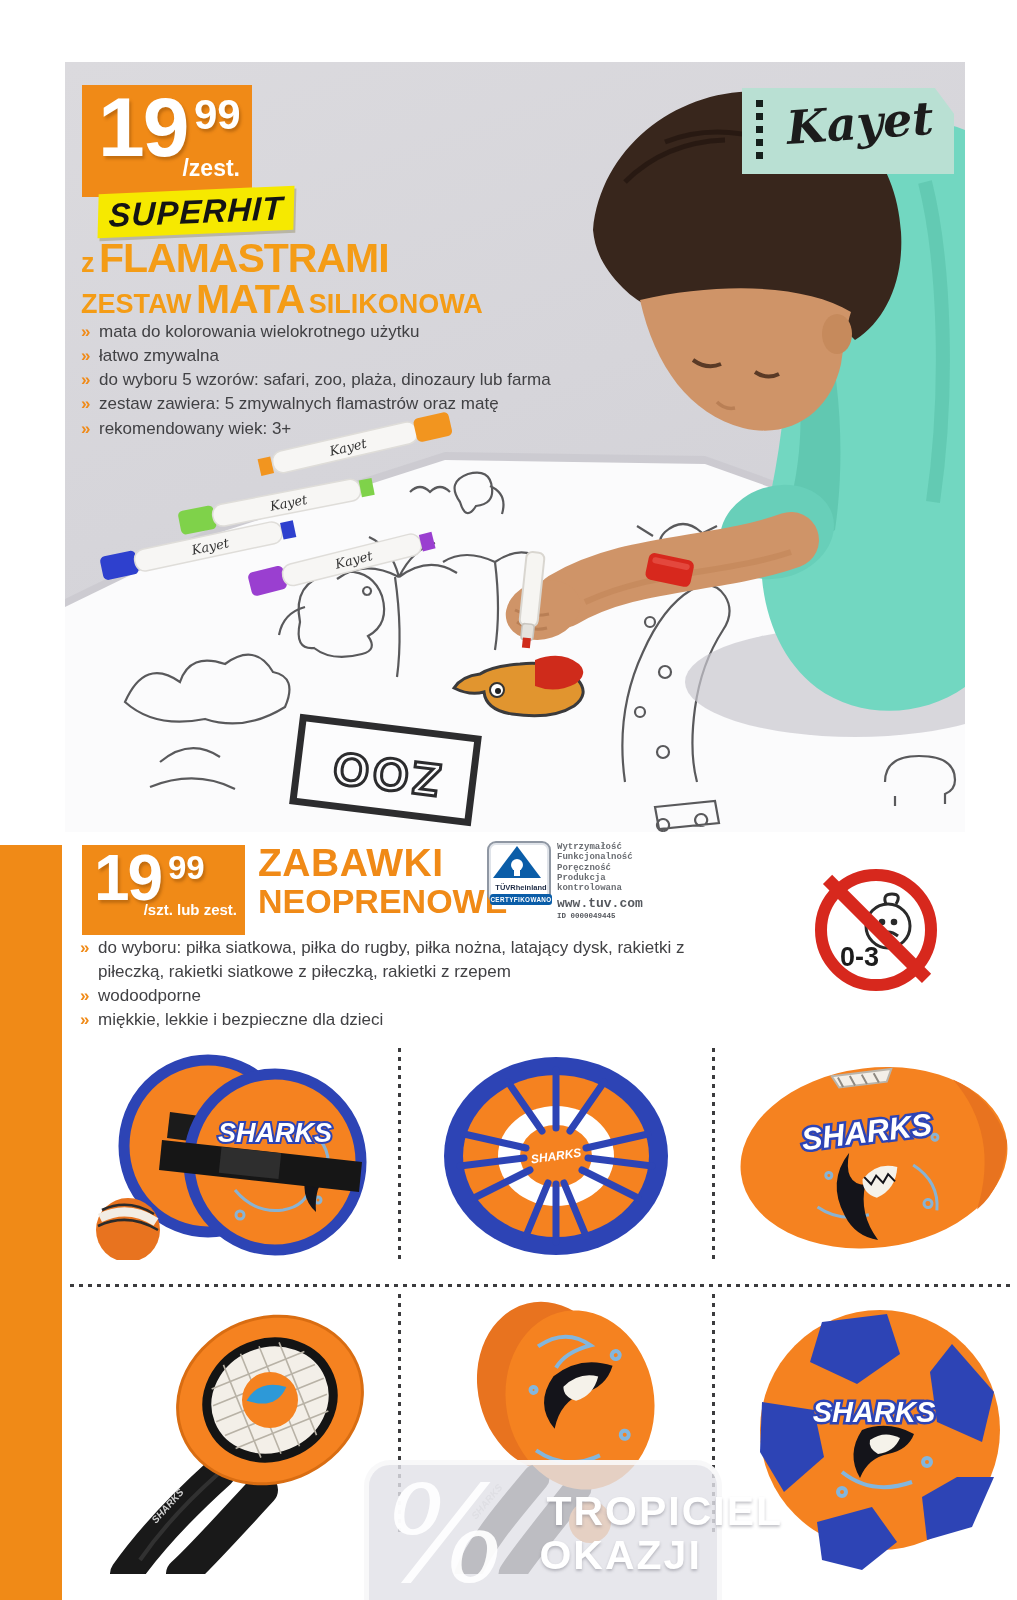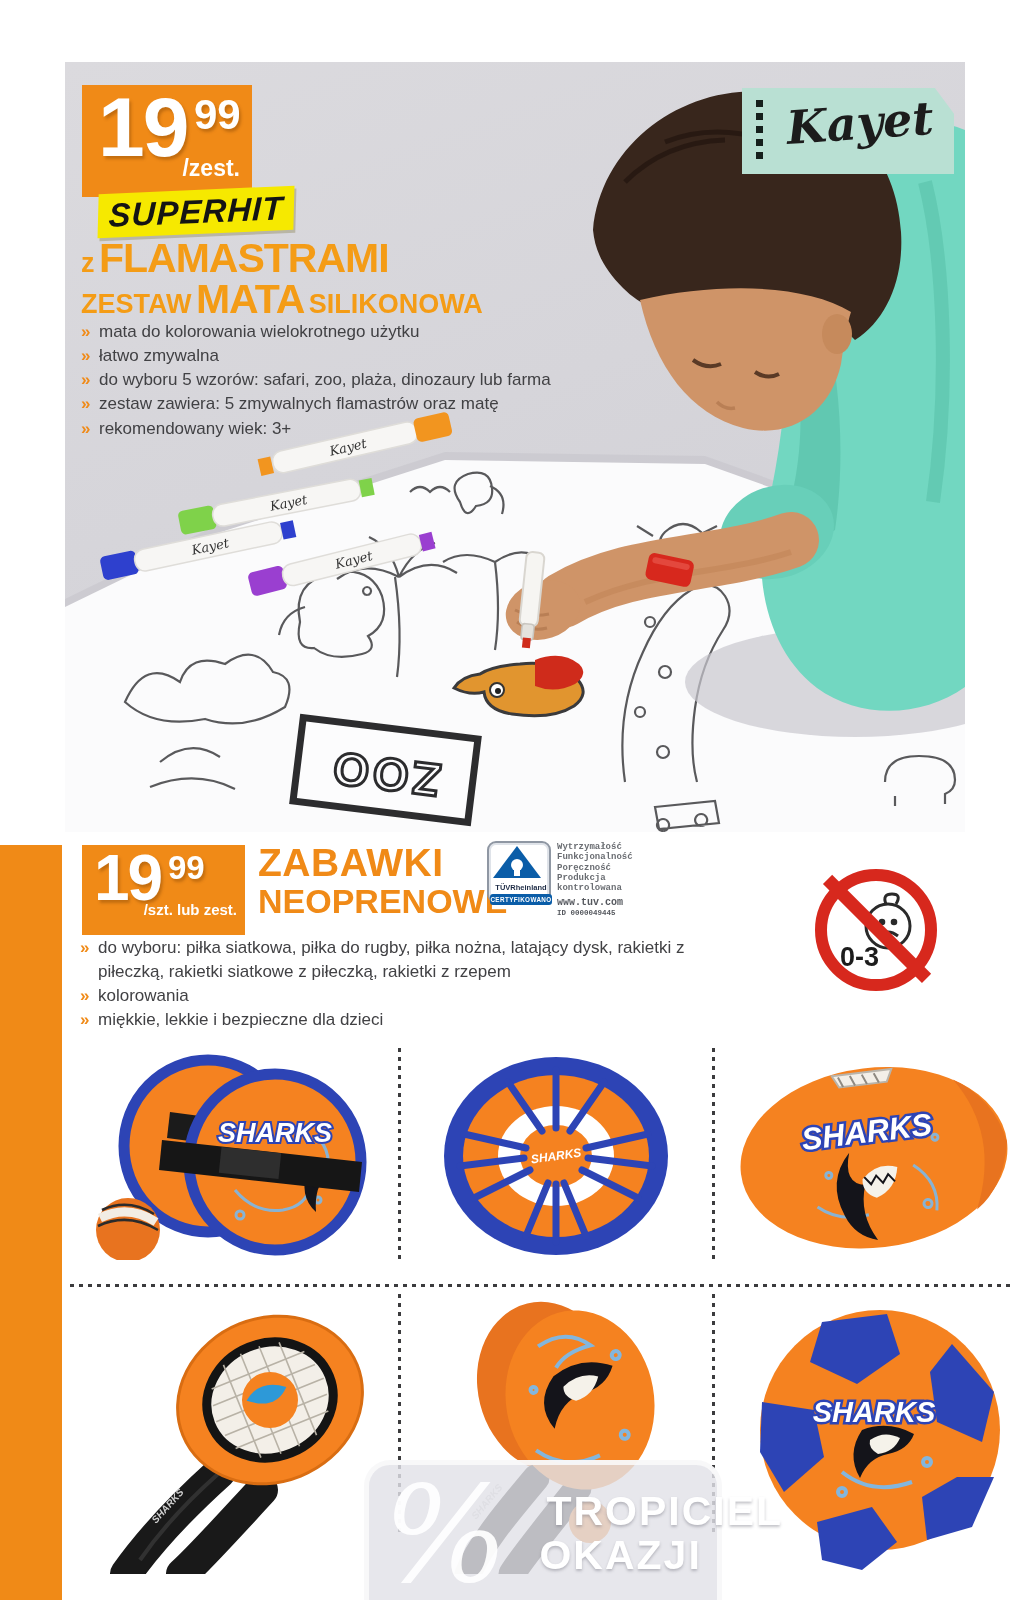--- a/index.html
+++ b/index.html
@@ -49,21 +49,21 @@
   .bl2{left:80px;top:936px;width:660px;font-size:17px;line-height:1.42;}
 
   
   .tuv{position:absolute;left:487px;top:841px;width:156px;height:72px;}
   .tuv-box{position:absolute;left:0;top:0;width:60px;height:58px;background:#ffffff;border:2px solid #8f97a3;
     border-radius:9px;box-shadow:inset 0 0 0 2px #dfe3e9;}
   .tuv-brand{position:absolute;left:0;top:40px;width:64px;text-align:center;font-size:7.5px;font-weight:bold;color:#1d2b45;}
   .tuv-cert{position:absolute;left:1px;top:51px;width:62px;height:11px;background:#0a5da8;border-radius:3px;
     color:#fff;font-size:6.3px;font-weight:bold;text-align:center;line-height:11px;letter-spacing:0.4px;}
   .tuv-col{position:absolute;left:70px;top:1px;font-size:9px;font-weight:bold;color:#6a6d72;line-height:1.14;font-family:Liberation Mono, monospace;}
-  .tuv-url{margin-top:4px;font-size:10px;color:#55585e;}
+  .tuv-url{margin-top:4px;font-size:13px;color:#55585e;}
   .tuv-id{font-size:7.5px;color:#55585e;}
 
   
   .age{position:absolute;left:814px;top:868px;width:124px;height:124px;}
   .age svg{position:absolute;left:0;top:0;}
 
   
   .vdot,.hdot{position:absolute;}
   .vdot{width:3px;background-image:repeating-linear-gradient(to bottom,#3b3b3d 0 4px,transparent 4px 9px);}
   .hdot{height:3px;background-image:repeating-linear-gradient(to right,#3b3b3d 0 4px,transparent 4px 9px);}
@@ -294,21 +294,21 @@
     </svg>
   </div>
 
   <ul class="bullets bl2">
     <li>
         <span class="bmark">»</span>
         <span>do wyboru: piłka siatkowa, piłka do rugby, piłka nożna, latający dysk, rakietki z piłeczką, rakietki siatkowe z piłeczką, rakietki z rzepem</span>
       </li>
     <li>
         <span class="bmark">»</span>
-        <span>kolorowania</span>
+        <span>wodoodporne</span>
       </li>
     <li>
         <span class="bmark">»</span>
         <span>miękkie, lekkie i bezpieczne dla dzieci</span>
       </li>
   </ul>
 
   <div class="vdot" style="left:398px;top:1048px;height:212px;"></div>
   <div class="vdot" style="left:712px;top:1048px;height:212px;"></div>
   <div class="hdot" style="left:70px;top:1284px;width:944px;"></div>

